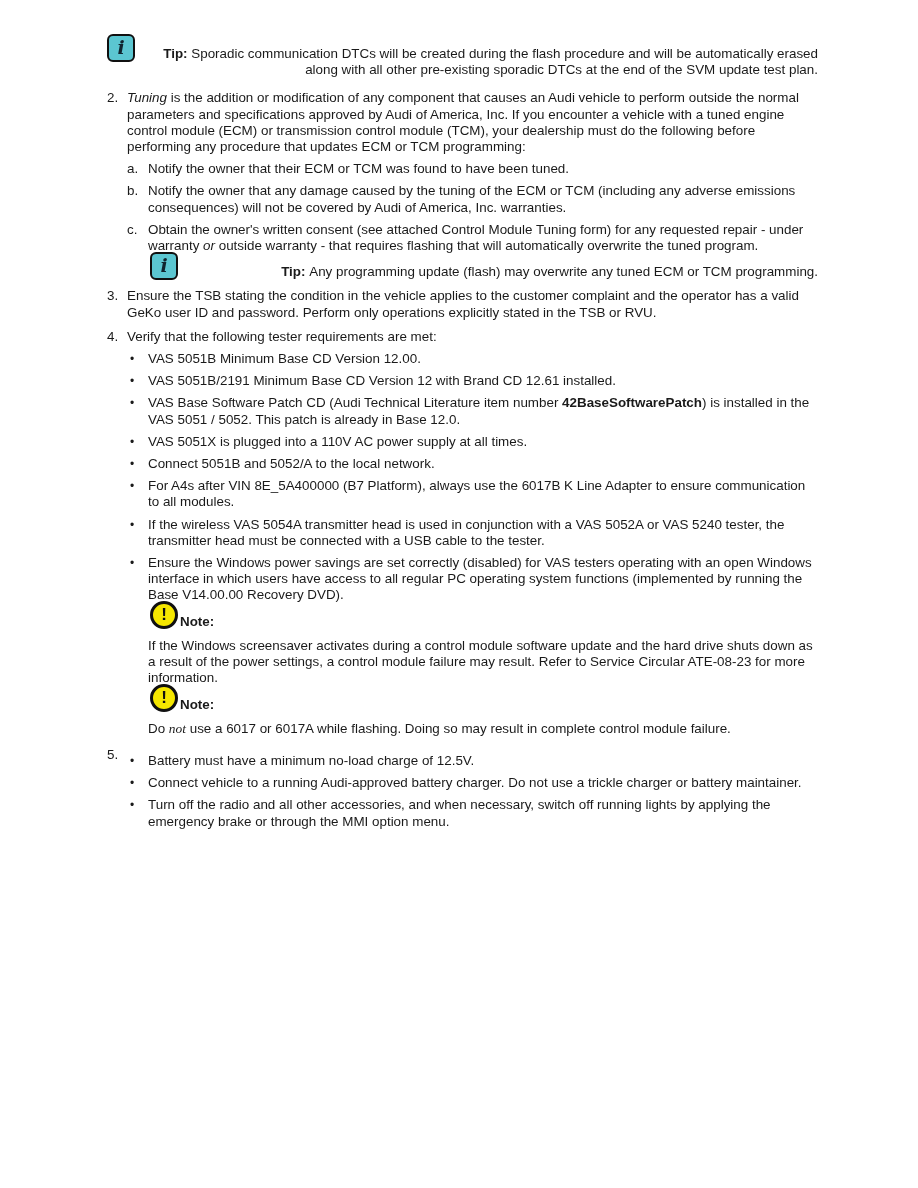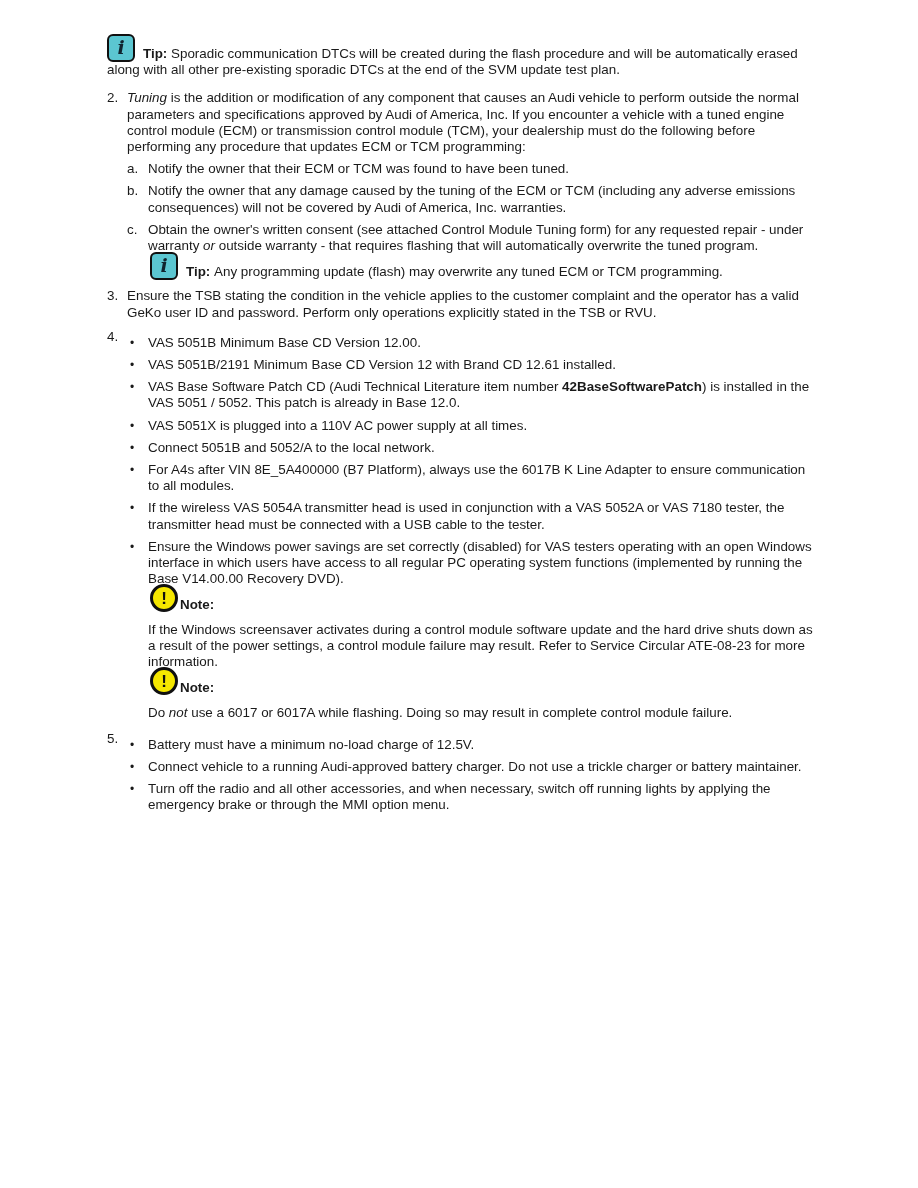--- a/index.html
+++ b/index.html
@@ -30,21 +30,21 @@
 
   .sublist { margin-top: 2px; }
   .bullets { margin-top: 2px; }
   .li.bullet { margin-top: 6px; }
 
   
   .tip {
     position: relative;
     margin-top: 14px;
   }
-  .tip p { text-indent: 36px; }
+  .tip p { text-indent: 36px; text-align: right; }
   .tip.first { margin-top: 0; margin-bottom: 12px; }
   .tip.nested { margin-left: 23px; margin-top: 10px; }
 
   .tip-icon {
     position: absolute;
     left: 0;
     top: -12px;
     width: 24px;
     height: 24px;
     background: var(--tip_icon_bg, #5bc6d1);
@@ -137,20 +137,21 @@
   </div>
 
   <div class="li" style="margin-top:8px;">
     <span class="num">3.</span>
     <div class="li-body"><span>Ensure the TSB stating the condition in the vehicle applies to the customer complaint and the operator has a valid GeKo user ID and password. Perform only operations </span><span style="">explicitly</span><span> stated in the TSB or RVU.</span></div>
   </div>
 
   <div class="li" style="margin-top:8px;">
     <span class="num">4.</span>
     <div class="li-body">
+      <p><span>Verify that the following tester requirements are met:</span></p>
 
       <div class="bullets">
         <div class="li bullet">
           <span class="dot">•</span>
           <div class="li-body"><span>VAS 5051B Minimum Base CD Version 12.00.</span></div>
         </div>
         <div class="li bullet">
           <span class="dot">•</span>
           <div class="li-body"><span>VAS 5051B/2191 Minimum Base CD Version 12 with Brand CD 12.61 installed.</span></div>
         </div>
@@ -165,21 +166,21 @@
         <div class="li bullet">
           <span class="dot">•</span>
           <div class="li-body"><span>Connect 5051B and 5052/A to the local network.</span></div>
         </div>
         <div class="li bullet">
           <span class="dot">•</span>
           <div class="li-body"><span>For A4s after VIN 8E_5A400000 (B7 Platform), always use the 6017B K Line Adapter to ensure communication to all modules.</span></div>
         </div>
         <div class="li bullet">
           <span class="dot">•</span>
-          <div class="li-body"><span>If the wireless VAS 5054A transmitter head is used in conjunction with a VAS 5052A or VAS 7180 tester, the transmitter head must be connected with a USB cable to the tester.</span></div>
+          <div class="li-body"><span>If the wireless VAS 5054A transmitter head is used in conjunction with a VAS 5052A or VAS 5240 tester, the transmitter head must be connected with a USB cable to the tester.</span></div>
         </div>
         <div class="li bullet">
           <span class="dot">•</span>
           <div class="li-body">
             <p><span>Ensure the Windows power savings are set correctly (disabled) for VAS testers operating with an open Windows interface in which users have access to all regular PC operating system functions (implemented by running the Base V14.00.00 Recovery DVD).</span></p>
 
             <div class="note" style="margin-left:0;">
               <div class="note-head">
                 <span class="note-icon">
                   <span class="note-glyph">!</span>
@@ -189,21 +190,21 @@
               <p class="note-body"><span>If the Windows screensaver activates during a control module software update and the hard drive shuts down as a result of the power settings, a control module failure may result. Refer to Service Circular ATE-08-23 for more information.</span></p>
             </div>
 
             <div class="note" style="margin-left:0;">
               <div class="note-head">
                 <span class="note-icon">
                   <span class="note-glyph">!</span>
                 </span>
                 <span>Note:</span>
               </div>
-              <p class="note-body"><span>Do </span><span style="font-style: italic;">not</span><span> use a 6017 or 6017A while flashing. Doing so may result in complete control module failure.</span></p>
+              <p class="note-body"><span>Do </span><span style="font-style: italic; font-family: Liberation Serif, serif;">not</span><span> use a 6017 or 6017A while flashing. Doing so may result in complete control module failure.</span></p>
             </div>
           </div>
         </div>
       </div>
     </div>
   </div>
 
   <div class="li" style="margin-top:10px;">
     <span class="num">5.</span>
     <div class="li-body">

